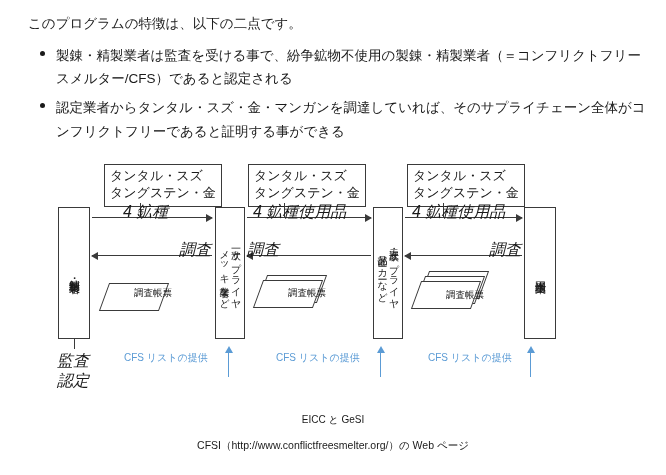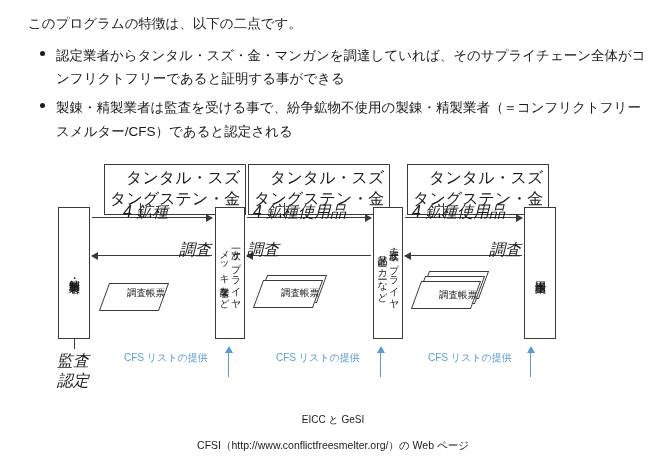--- a/index.html
+++ b/index.html
@@ -64,25 +64,24 @@
     font-size: 16px;
     line-height: 1.32;
     white-space: nowrap;
     color: #1a1a1a;
     font-style: italic;
   }
   .boxed-label {
     position: absolute;
     border: 1px solid #3a3a3a;
     background: #ffffff;
-    font-size: 16px;
+    font-size: 13px;
     line-height: 1.3;
     padding: 3px 5px 4px 5px;
     white-space: nowrap;
-    text-align: right;
   }
   
   .vbox {
     position: absolute;
     border: 1px solid #3a3a3a;
     background: #ffffff;
     box-sizing: border-box;
     display: flex;
     align-items: center;
     justify-content: center;
@@ -144,24 +143,24 @@
   .para {
     position: absolute;
     width: 58px;
     height: 26px;
     border: 1px solid #3a3a3a;
     background: #ffffff;
     transform: skewX(-20deg);
   }
   .stack .ptext {
     position: absolute;
-    left: 16px;
+    left: 8px;
     top: 8px;
     width: 68px;
-    text-align: center;
+    text-align: right;
     font-size: 9.5px;
     z-index: 5;
     white-space: nowrap;
   }
   .cfs-note {
     position: absolute;
     font-size: 10px;
     color: #5b9bd5;
     white-space: nowrap;
   }
@@ -202,25 +201,25 @@
 </head>
 <body>
 
 <div class="page">
 
   <div class="intro">このプログラムの特徴は、以下の二点です。</div>
 
   <div class="bullets">
     <div class="bullet">
       <span class="dot"></span>
-      <span>認定業者からタンタル・スズ・金・マンガンを調達していれば、そのサプライチェーン全体がコンフリクトフリーであると証明する事ができる</span>
+      <span>製錬・精製業者は監査を受ける事で、紛争鉱物不使用の製錬・精製業者（＝コンフリクトフリースメルター/CFS）であると認定される</span>
     </div>
     <div class="bullet">
       <span class="dot"></span>
-      <span>製錬・精製業者は監査を受ける事で、紛争鉱物不使用の製錬・精製業者（＝コンフリクトフリースメルター/CFS）であると認定される</span>
+      <span>認定業者からタンタル・スズ・金・マンガンを調達していれば、そのサプライチェーン全体がコンフリクトフリーであると証明する事ができる</span>
     </div>
   </div>
 
   <div class="diagram">
 
     <div class="boxed-label" style="left:104px; top:9px;">
       <div>タンタル・スズ</div>
       <div>タングステン・金</div>
     </div>
     <div class="boxed-label" style="left:248px; top:9px;">

